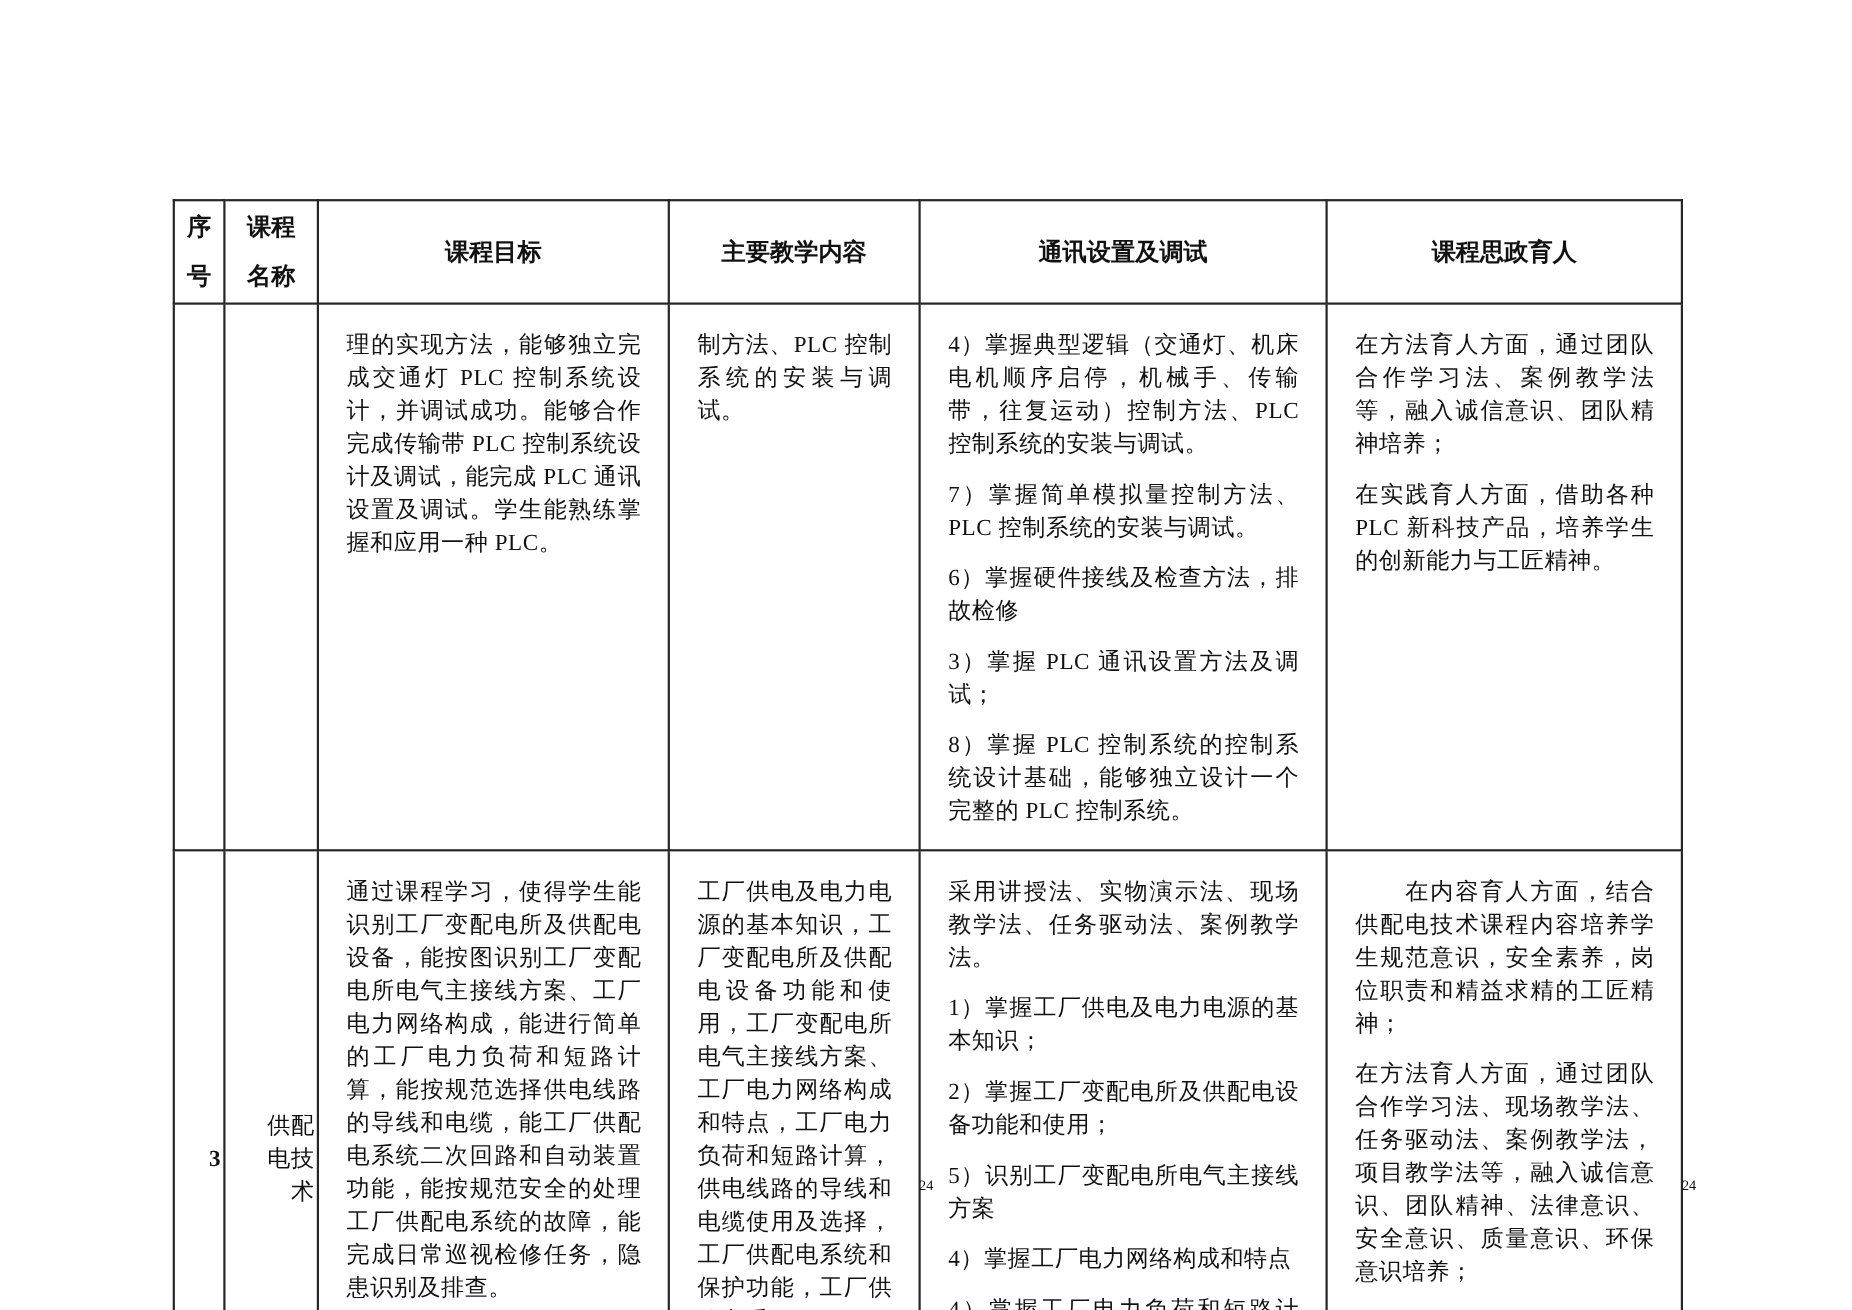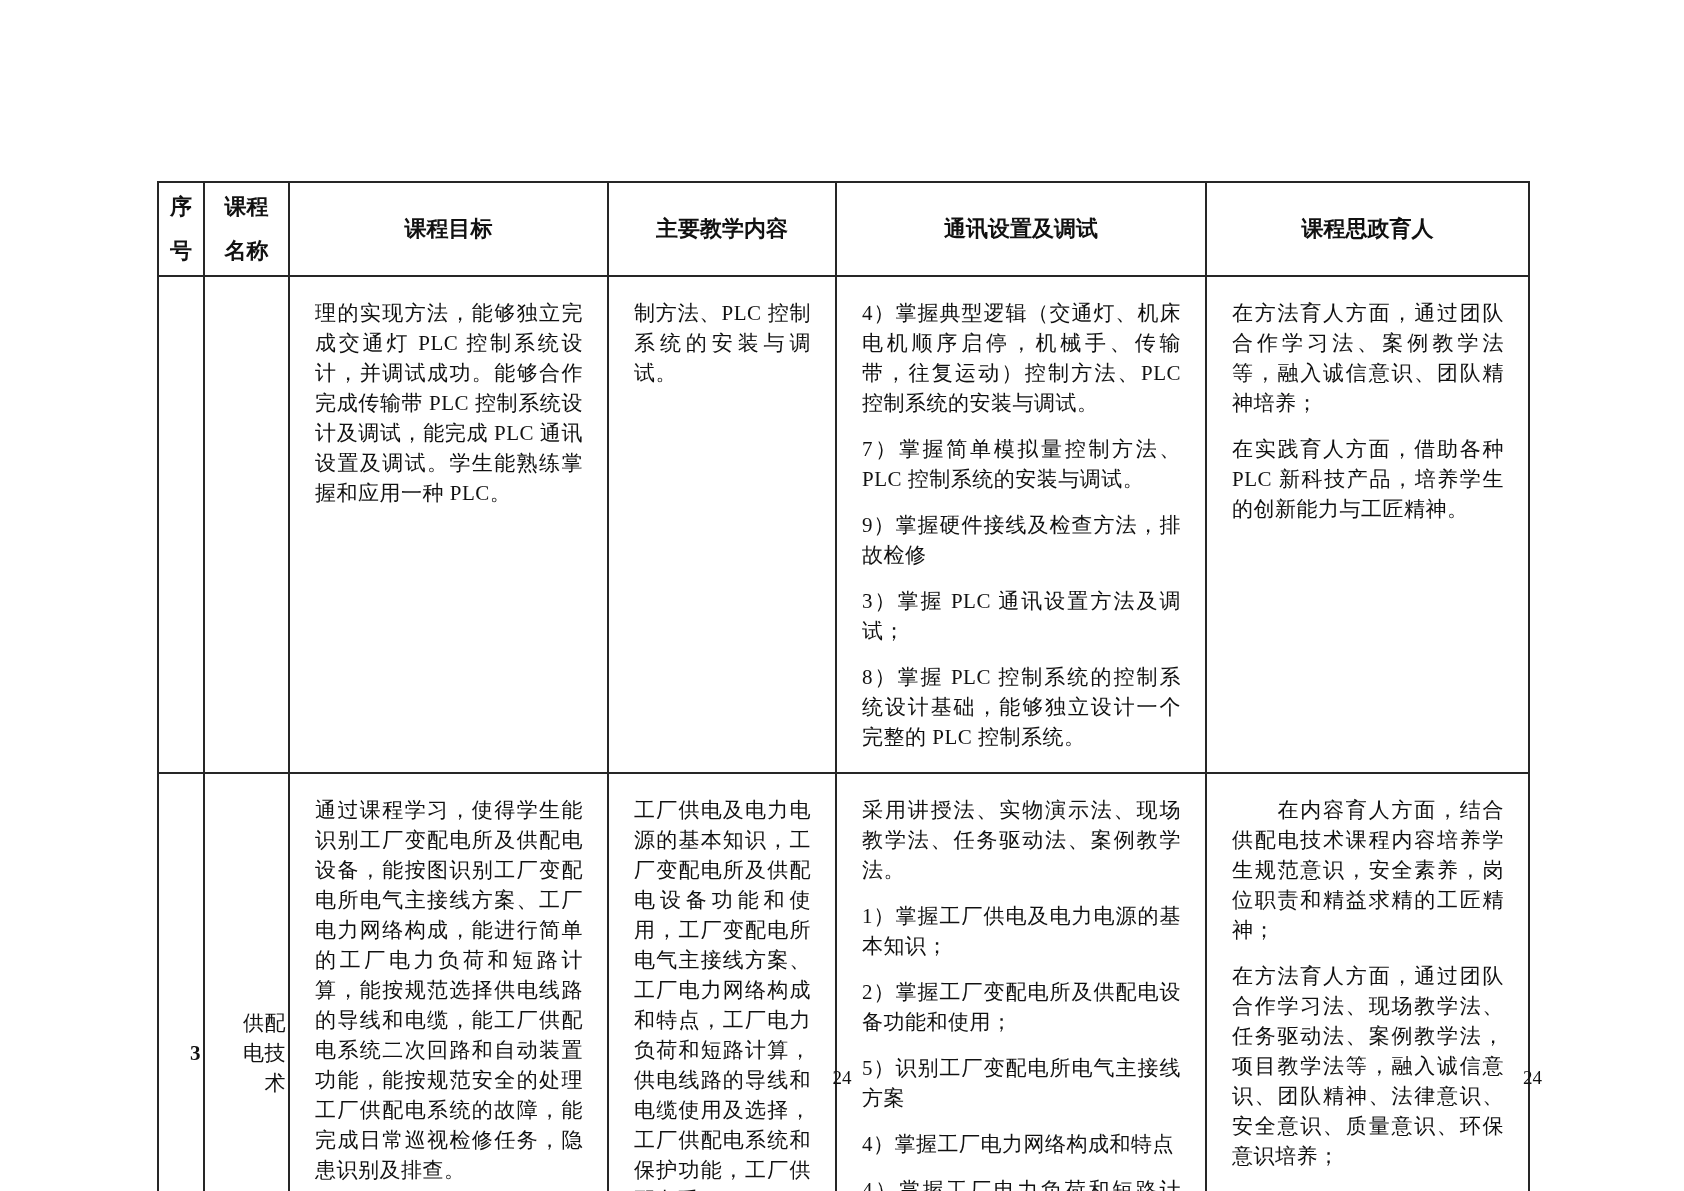--- a/index.html
+++ b/index.html
@@ -50,21 +50,21 @@
   td.seq-cell { font-weight: bold; }
   .para { text-align: justify; margin: 16px; }
 
   tr.header-row { height: 93px; }
   tr.row-a { height: 378px; }
   tr.row-b { height: 342px; }
 
   .page-num {
     position: absolute;
     top: 1066px;
-    font-size: 19px;
+    font-size: 13px;
     line-height: 24px;
     color: #111111;
   }
   .pn-center { left: 0; width: 1684px; text-align: center; }
   .pn-right  { right: 142px; }
 </style>
 </head>
 <body>
 
 <div class="page">
@@ -96,21 +96,21 @@
         <td class="center-cell"></td>
         <td>
             <div class="para">理的实现方法，能够独立完成交通灯 PLC 控制系统设计，并调试成功。能够合作完成传输带 PLC 控制系统设计及调试，能完成 PLC 通讯设置及调试。学生能熟练掌握和应用一种 PLC。</div>
           </td>
         <td>
             <div class="para">制方法、PLC 控制系统的安装与调试。</div>
           </td>
         <td>
             <div class="para">4）掌握典型逻辑（交通灯、机床电机顺序启停，机械手、传输带，往复运动）控制方法、PLC 控制系统的安装与调试。</div>
             <div class="para">7）掌握简单模拟量控制方法、PLC 控制系统的安装与调试。</div>
-            <div class="para">9）掌握硬件接线及检查方法，排故检修</div>
+            <div class="para">6）掌握硬件接线及检查方法，排故检修</div>
             <div class="para">3）掌握 PLC 通讯设置方法及调试；</div>
             <div class="para">8）掌握 PLC 控制系统的控制系统设计基础，能够独立设计一个完整的 PLC 控制系统。</div>
           </td>
         <td>
             <div class="para">在方法育人方面，通过团队合作学习法、案例教学法等，融入诚信意识、团队精神培养；</div>
             <div class="para">在实践育人方面，借助各种 PLC 新科技产品，培养学生的创新能力与工匠精神。</div>
           </td>
       </tr>
       <tr class="row-b">
         <td class="center-cell seq-cell">3</td>

